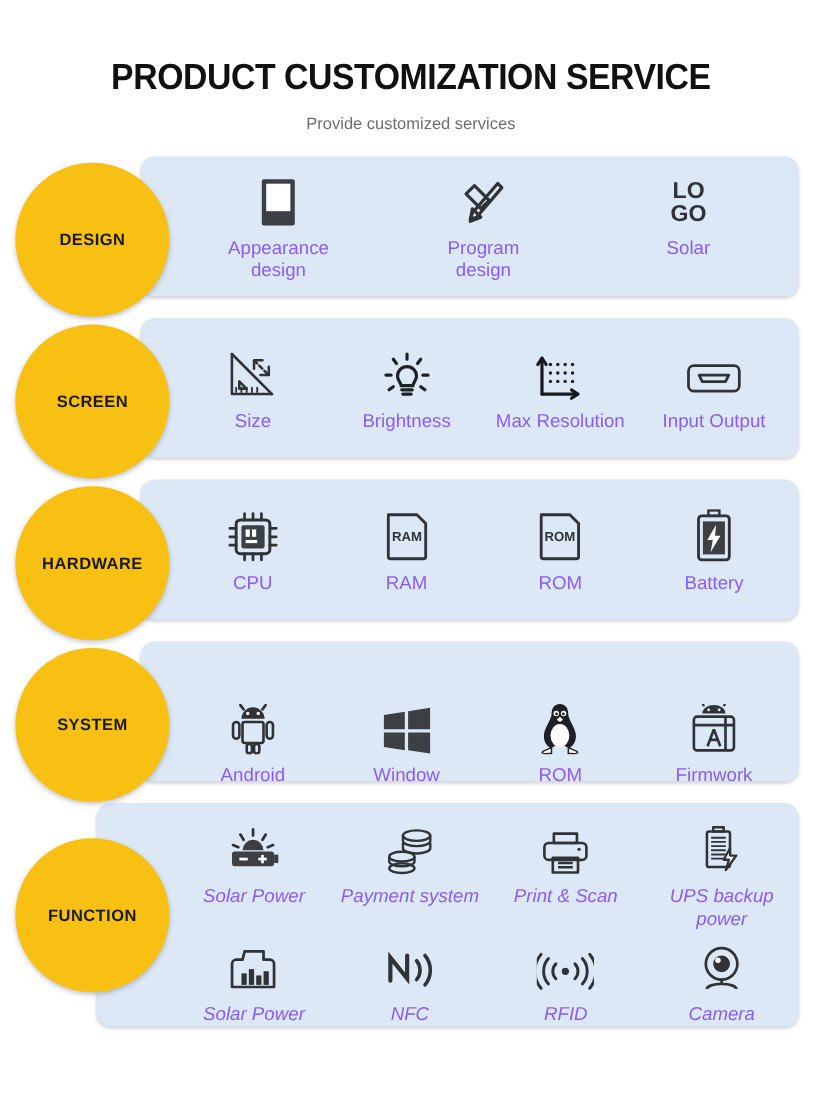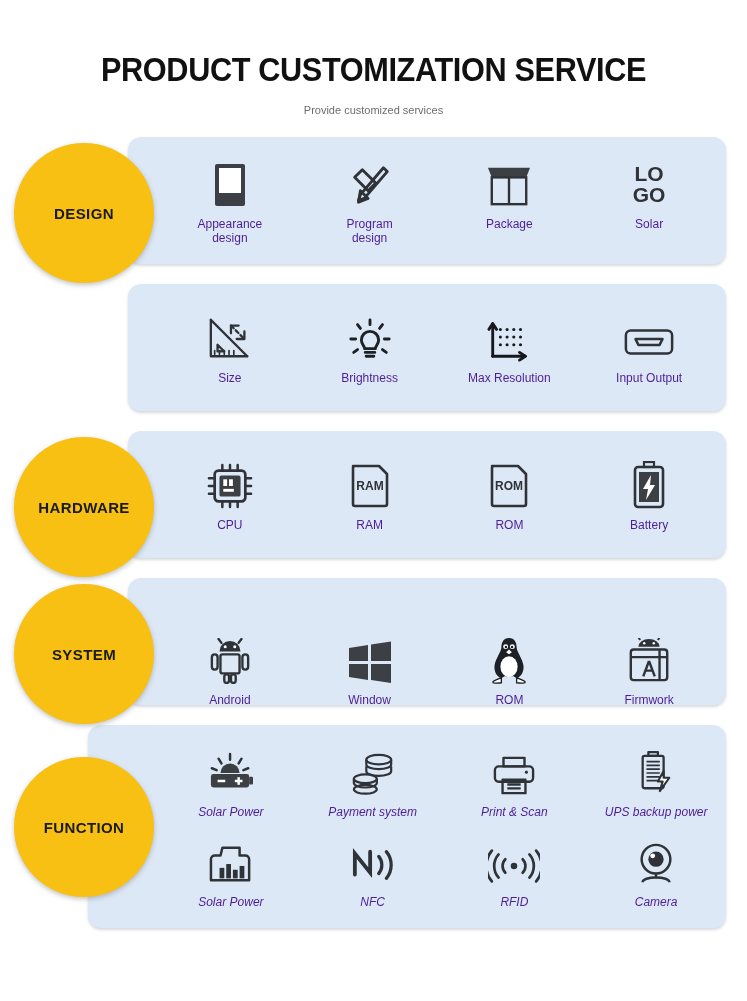--- a/index.html
+++ b/index.html
@@ -13,21 +13,21 @@
 
   
   .header { text-align: center; padding-top: 52px; }
   .title {
     font-size: 33px; font-weight: bold; color: #111111;
     letter-spacing: -0.4px; line-height: 1.1;
     transform: scaleX(0.93); transform-origin: center;
     white-space: nowrap;
   }
   .subtitle {
-    margin-top: 16px; font-size: 11px; color: #6d6d6d; font-weight: 400;
+    margin-top: 16px; font-size: 15px; color: #6d6d6d; font-weight: 400;
   }
 
   
   .rows { position: relative; margin-top: 21px; }
   .row { position: relative; }
   .panel {
     position: absolute;
     background: #dde8f6;
     border-radius: 13px;
     box-shadow: 0 2px 3px rgba(120,130,145,0.30);
@@ -51,21 +51,21 @@
     display: flex; flex-direction: column; justify-content: center;
   }
   .item-line { display: flex; }
   .item {
     display: flex; flex-direction: column; align-items: center;
     justify-content: flex-start;
   }
   .ico { display:flex; align-items:flex-end; height: 52px; }
   .ico svg { display: block; }
   .lbl {
-    margin-top: 9px; font-size: 12px; color: #4c1d95;
+    margin-top: 9px; font-size: 17px; color: #8b5cf6;
     text-align: center; line-height: 1.22; white-space: pre-line;
   }
 
   
   #row-design   .panel  { top: 0;   left: 128px; height: 127px; }
   #row-design   .circle { top: 6px; left: 14px; }
   #row-design   .items  { top: 0; left: 160px; right: 28px; height: 127px; }
 
   #row-screen   .panel  { top: 0;   left: 128px; height: 127px; }
   #row-screen   .circle { top: 6px; left: 14px; }
@@ -123,49 +123,42 @@
               <svg width="46" height="46" viewBox="0 0 48 48" fill="none" stroke="#2f3338" stroke-width="3" stroke-linejoin="round" stroke-linecap="round">
                 <path d="M8 16 L16 8 L30 22 L22 30 Z"></path>
                 <path d="M14 30 L22 38 L12 42 Z"></path>
                 <path d="M38 6 L42 10 L18 38 L12 40 L14 34 Z"></path>
               </svg>
             </span>
             <span class="lbl">Program
 design</span>
           </div>
 
-          <div class="item">
-            <span class="ico">
-              <svg width="46" height="44" viewBox="0 0 48 46">
-                <path d="M2 4 H46 L42 14 H6 Z" fill="#3c4045"></path>
-                <rect x="6" y="14" width="36" height="28" fill="none" stroke="#2f3338" stroke-width="2.5"></rect>
-                <line x1="24" y1="14" x2="24" y2="42" stroke="#2f3338" stroke-width="2.5"></line>
-              </svg>
-            </span>
-            <span class="lbl">Package</span>
-          </div>
 
           <div class="item">
             <span class="ico">
               <svg width="56" height="48" viewBox="0 0 56 48">
                 <text x="28" y="21" text-anchor="middle" font-family="Liberation Sans, sans-serif" font-size="21" font-weight="bold" fill="#2f3338">LO</text>
                 <text x="28" y="42" text-anchor="middle" font-family="Liberation Sans, sans-serif" font-size="21" font-weight="bold" fill="#2f3338">GO</text>
               </svg>
             </span>
             <span class="lbl">Solar</span>
           </div>
 
         </div>
       </div>
     </div>
 
     <div style="height:20px;"></div>
 
     <div class="row" id="row-screen" style="height:127px;">
       <div class="panel"></div>
+      <div class="circle">
+        <span class="circle-label">SCREEN</span>
+      </div>
       <div class="items">
         <div class="item-line">
 
           <div class="item">
             <span class="ico">
               <svg width="48" height="46" viewBox="0 0 50 48" fill="none" stroke="#2f3338" stroke-width="2.4" stroke-linecap="round" stroke-linejoin="round">
                 <path d="M5 4 V42 H43"></path>
                 <path d="M5 4 L43 42"></path>
                 <path d="M12 30 L12 37 L19 37 Z"></path>
                 <path d="M9 36 l0 4 M14 36 l0 4 M19 36 l0 4 M24 36 l0 4 M29 36 l0 4" stroke-width="1.8"></path>

